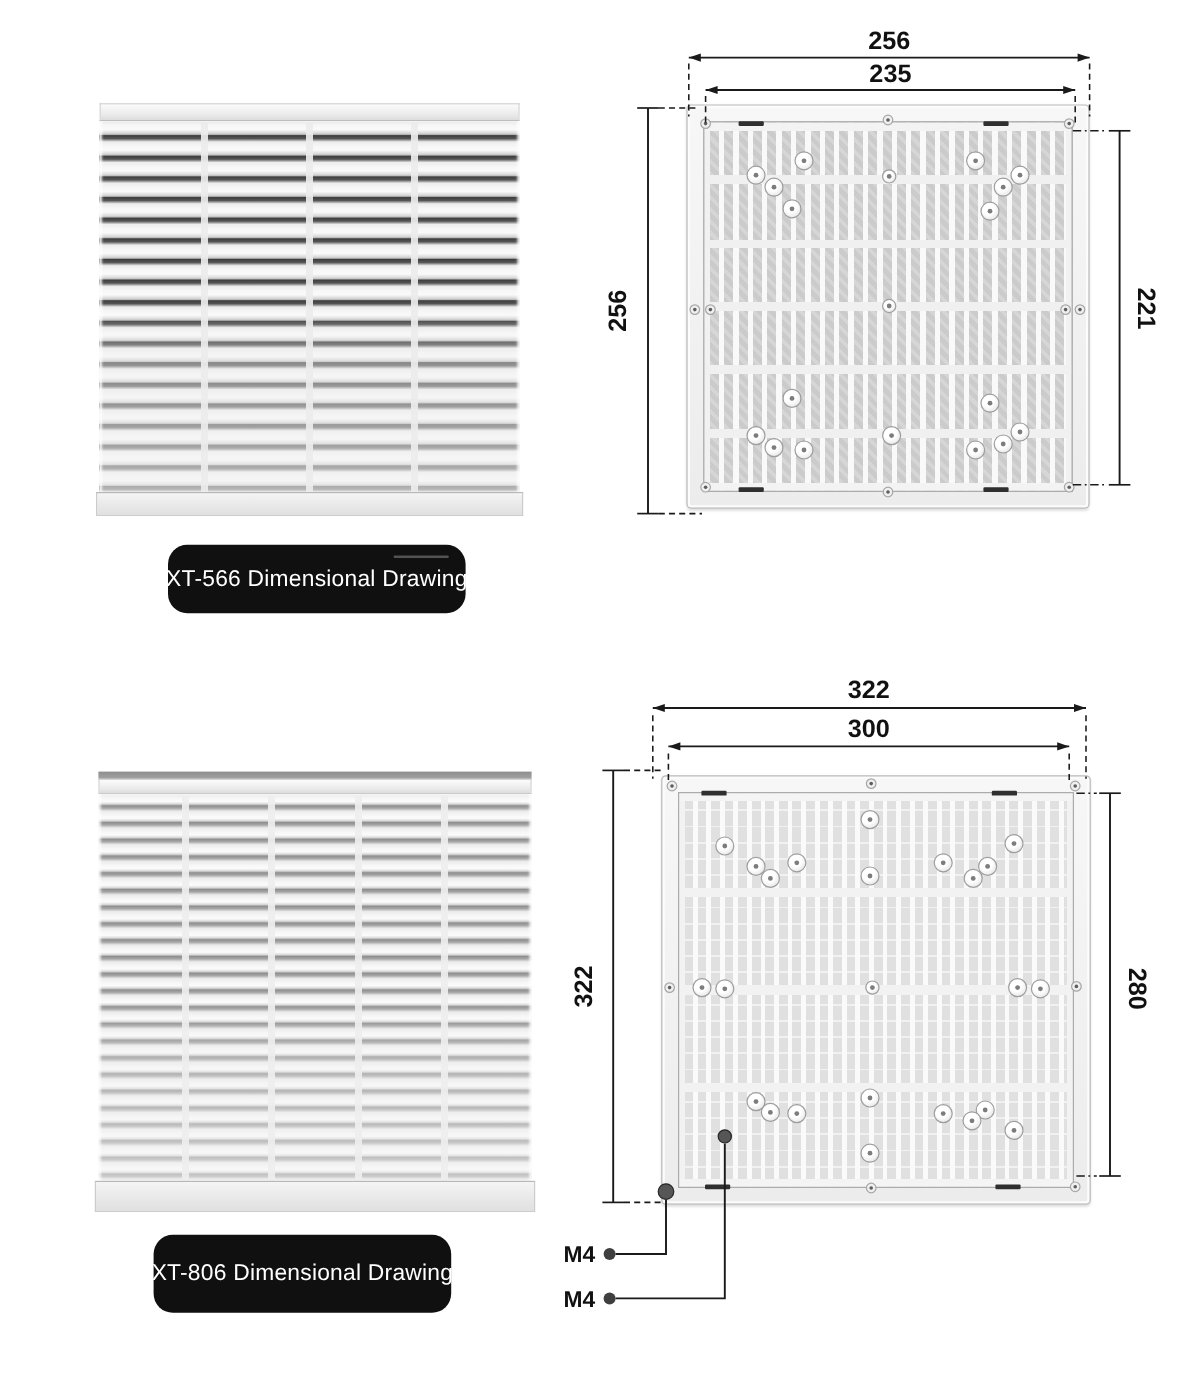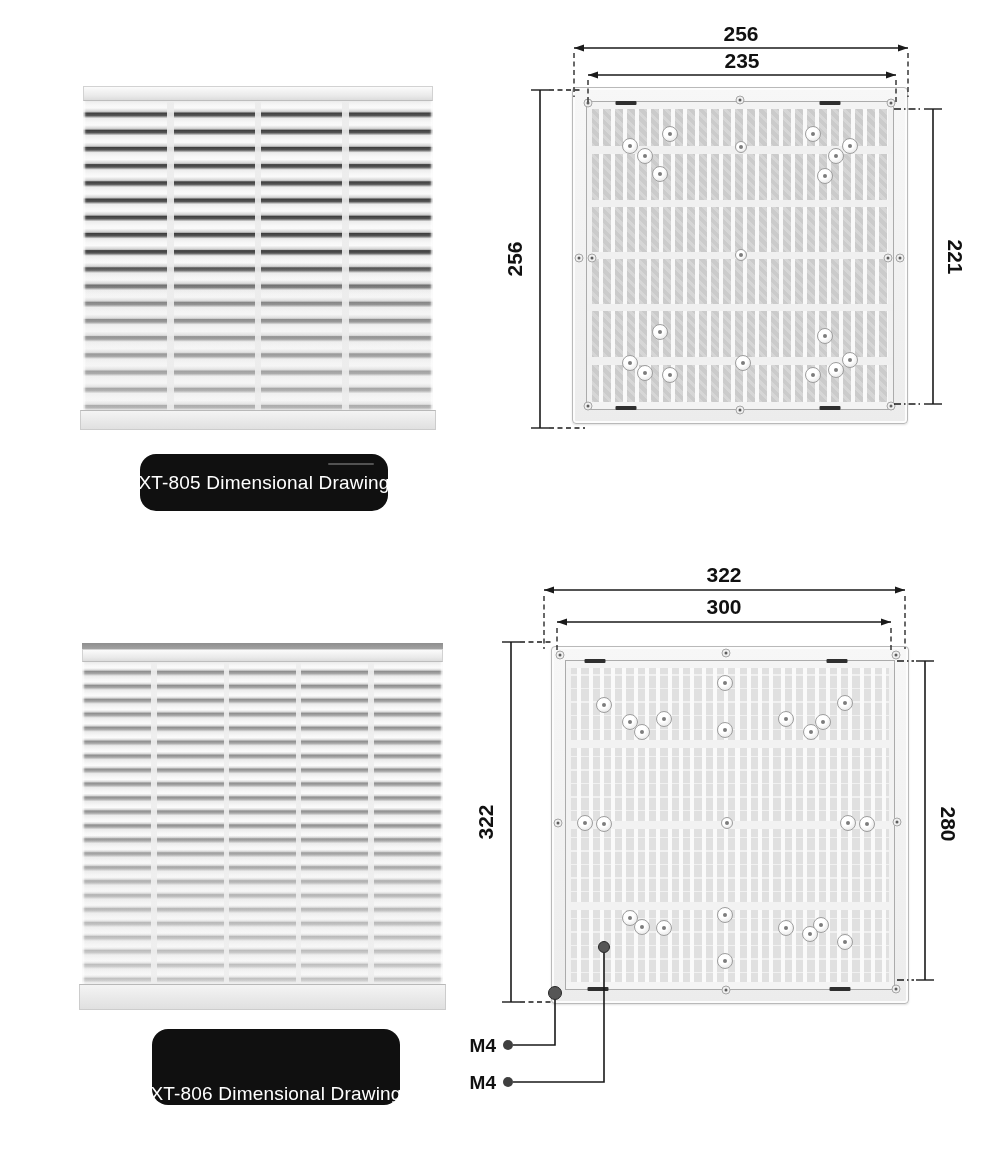--- a/index.html
+++ b/index.html
@@ -146,21 +146,21 @@
       <div class="fscrew" style="left: 5.6%; top: 50.6%;"></div>
       <div class="fscrew" style="left: 98%; top: 50.6%;"></div>
       <div class="fscrew" style="left: 94.4%; top: 50.6%;"></div>
       <div class="cliptab" style="left: 16%; top: 4%;"></div>
       <div class="cliptab" style="left: 77%; top: 4%;"></div>
       <div class="cliptab" style="left: 16%; top: 95%;"></div>
       <div class="cliptab" style="left: 77%; top: 95%;"></div>
     </div>
 
   <div class="badge" id="badge805" style="left:140px; top:454px; width:248px; height:57px;">
-    <span>XT-805 Dimensional Drawing</span>
+    <span>XT-566 Dimensional Drawing</span>
     <i class="erased"></i>
   </div>
 
   <div class="front-view" id="fv806" style="left:82px; top:643px; width:361px; height:367px;">
     <div class="fv-strip"></div>
     <div class="fv-cap" style="height:13px;"></div>
     <div class="fv-louvers lv806"></div>
     <div class="fv-base" style="height:26px;"></div>
   </div>
 
@@ -197,21 +197,21 @@
       <div class="fscrew" style="left: 49%; top: 1.6%;"></div>
       <div class="fscrew" style="left: 49%; top: 96.4%;"></div>
       <div class="fscrew" style="left: 1.6%; top: 49.4%;"></div>
       <div class="fscrew" style="left: 97%; top: 49.2%;"></div>
       <div class="cliptab" style="left: 12%; top: 3.4%;"></div>
       <div class="cliptab" style="left: 80%; top: 3.4%;"></div>
       <div class="cliptab" style="left: 13%; top: 95.6%;"></div>
       <div class="cliptab" style="left: 81%; top: 95.6%;"></div>
     </div>
 
-  <div class="badge" id="badge806" style="left:152px; top:1029px; width:248px; height:76px;align-items:flex-end;">
+  <div class="badge" id="badge806" style="left:128px; top:1029px; width:248px; height:65px;">
     <span>XT-806 Dimensional Drawing</span>
   </div>
 
   <svg class="anno" width="1000" height="1163" viewBox="0 0 1000 1163">
 
     <g>
       <line x1="574" y1="48" x2="908" y2="48"></line>
       <polygon points="574,48 584,44.6 584,51.4"></polygon>
       <polygon points="908,48 898,44.6 898,51.4"></polygon>
       <line class="dash" x1="574" y1="53" x2="574" y2="97"></line>

